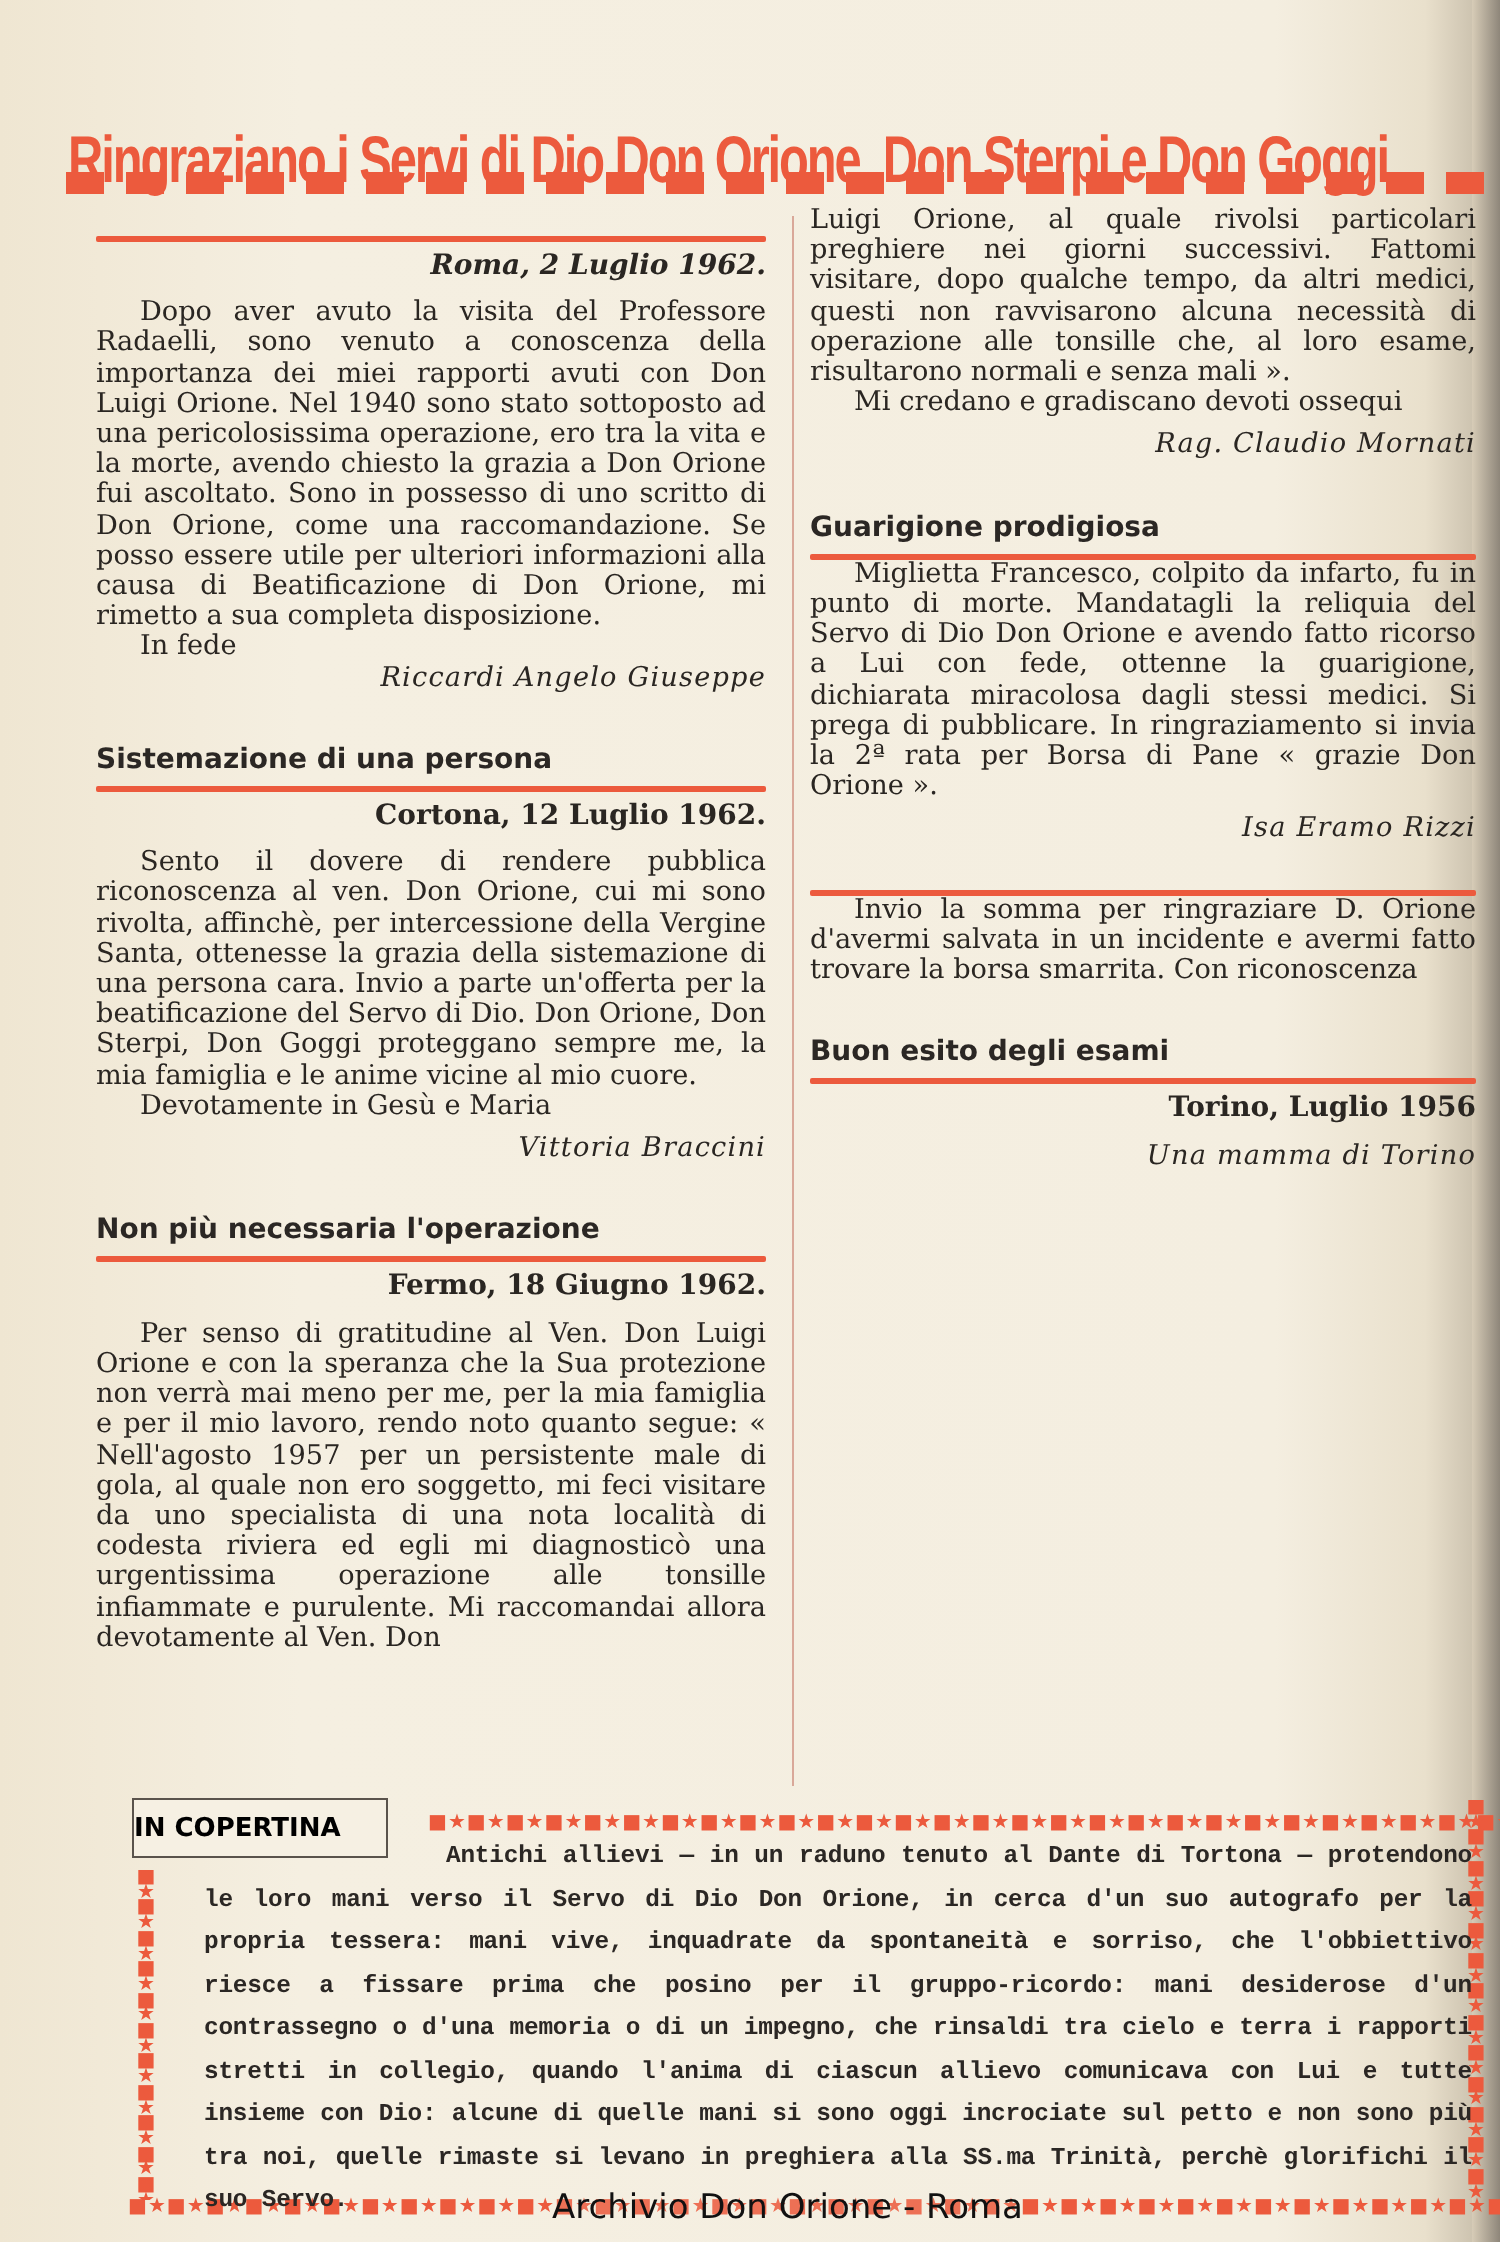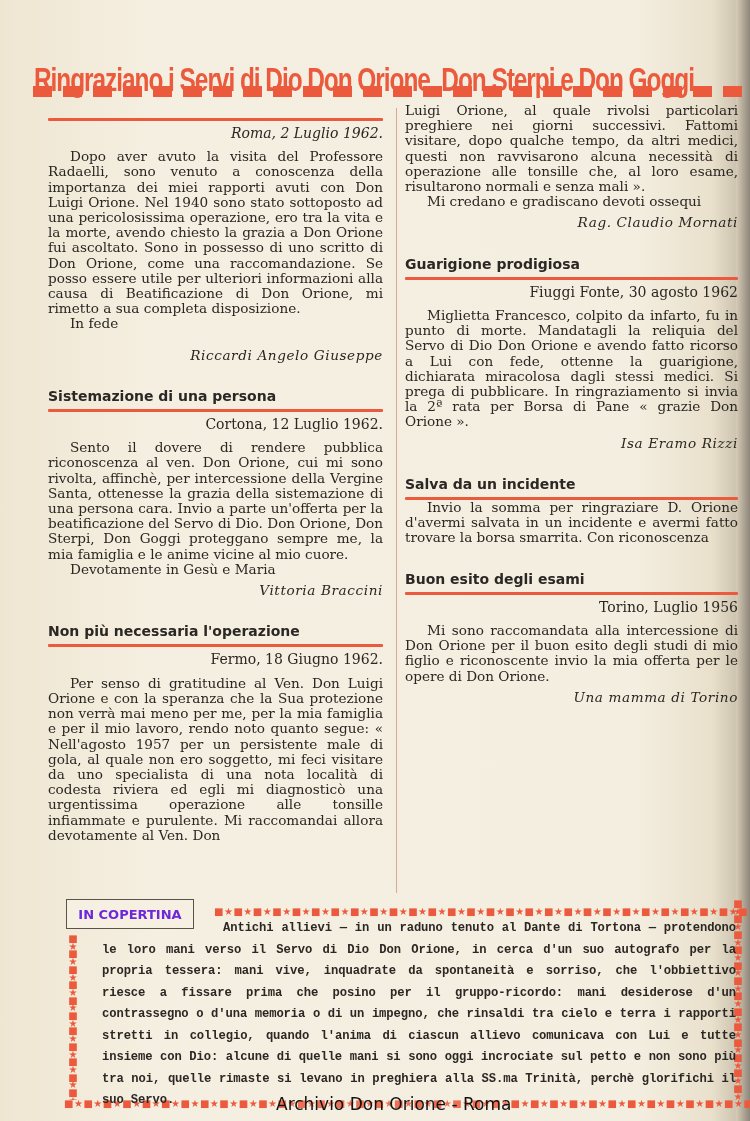--- a/index.html
+++ b/index.html
@@ -37,31 +37,31 @@
       background: #d9a899;
     }
     .col { position: absolute; font-size: 13.6px; line-height: 15.2px; }
     .col-left { left: 48px; top: 113px; width: 335px; }
     .col-right { left: 405px; top: 103px; width: 333px; }
     .section-title {
       font-family: "DejaVu Sans", sans-serif; font-weight: bold; font-size: 14px;
       color: #2b2724; margin: 0; padding-top: 4px;
     }
     .title-rule { height: 3px; background: #ec5a3d; margin: 5px 0 0 0; border-radius: 1px; }
-    .place-date { text-align: right; margin: 5px 0 8px 0; font-size: 14px; }
+    .place-date { text-align: right; margin: 5px 0 8px 0; font-size: 14px; font-weight: bold; }
     .italic { font-style: italic; }
     .para { text-align: justify; margin: 0; text-indent: 22px; hyphens: manual; }
     .indent-line { text-indent: 22px; margin: 0; }
     .signature { text-align: right; font-style: italic; margin: 6px 0 0 0; letter-spacing: 0.6px; }
     .article { margin-bottom: 22px; }
     .copertina-box {
       position: absolute; left: 66px; top: 899px; width: 128px; height: 30px;
       border: 1.5px solid #5a534c; box-sizing: border-box;
       font-family: "DejaVu Sans", sans-serif; font-weight: bold; font-size: 13px;
-      display: flex; align-items: center; justify-content: center; color: #6d28d9;
+      display: flex; align-items: center; justify-content: flex-start; color: #000000;
       background: #f6f0e3;
     }
     .stars-top, .stars-bottom {
       position: absolute; font-family: "DejaVu Sans", sans-serif; color: #ec5a3d;
       font-size: 10px; letter-spacing: 0.5px; white-space: nowrap; overflow: hidden;
     }
     .stars-top { left: 214px; top: 906px; width: 536px; }
     .stars-bottom { left: 64px; top: 1098px; width: 686px; }
     .stars-left, .stars-right {
       position: absolute; color: #ec5a3d; font-family: "DejaVu Sans", sans-serif;
@@ -116,21 +116,21 @@
     </div>
 
   <div class="col-divider"></div>
 
   <div class="col col-left">
     <div class="article">
       <div class="title-rule"></div>
       <p class="place-date italic">Roma, 2 Luglio 1962.</p>
       <p class="para">Dopo aver avuto la visita del Professore Radaelli, sono venuto a conoscenza della importanza dei miei rapporti avuti con Don Luigi Orione. Nel 1940 sono stato sottoposto ad una pericolosissima operazione, ero tra la vita e la morte, avendo chiesto la grazia a Don Orione fui ascoltato. Sono in possesso di uno scritto di Don Orione, come una raccomandazione. Se posso essere utile per ulteriori informazioni alla causa di Beatificazione di Don Orione, mi rimetto a sua completa disposizione.</p>
       <p class="indent-line">In fede</p>
-      <p class="signature" style="margin-top:16px">Riccardi Angelo Giuseppe</p>
+      <p class="signature" style="margin-top:0">Riccardi Angelo Giuseppe</p>
     </div>
 
     <div class="article">
       <h2 class="section-title">Sistemazione di una persona</h2>
       <div class="title-rule"></div>
       <p class="place-date">Cortona, 12 Luglio 1962.</p>
       <p class="para">Sento il dovere di rendere pubblica riconoscenza al ven. Don Orione, cui mi sono rivolta, affinchè, per intercessione della Vergine Santa, ottenesse la grazia della sistemazione di una persona cara. Invio a parte un'offerta per la beatificazione del Servo di Dio. Don Orione, Don Sterpi, Don Goggi proteggano sempre me, la mia famiglia e le anime vicine al mio cuore.</p>
       <p class="indent-line">Devotamente in Gesù e Maria</p>
       <p class="signature">Vittoria Braccini</p>
     </div>
@@ -146,36 +146,33 @@
   <div class="col col-right">
     <div class="article">
       <p class="para" style="text-indent:0">Luigi Orione, al quale rivolsi particolari preghiere nei giorni successivi. Fattomi visitare, dopo qualche tempo, da altri medici, questi non ravvisarono alcuna necessità di operazione alle tonsille che, al loro esame, risultarono normali e senza mali ».</p>
       <p class="indent-line">Mi credano e gradiscano devoti ossequi</p>
       <p class="signature">Rag. Claudio Mornati</p>
     </div>
 
     <div class="article">
       <h2 class="section-title">Guarigione prodigiosa</h2>
       <div class="title-rule"></div>
-      <p class="place-date">Fiuggi Fonte, 30 agosto 1962</p>
       <p class="para">Miglietta Francesco, colpito da infarto, fu in punto di morte. Mandatagli la reliquia del Servo di Dio Don Orione e avendo fatto ricorso a Lui con fede, ottenne la guarigione, dichiarata miracolosa dagli stessi medici. Si prega di pubblicare. In ringraziamento si invia la 2ª rata per Borsa di Pane « grazie Don Orione ».</p>
       <p class="signature">Isa Eramo Rizzi</p>
     </div>
 
     <div class="article">
-      <h2 class="section-title">Salva da un incidente</h2>
       <div class="title-rule"></div>
       <p class="para">Invio la somma per ringraziare D. Orione d'avermi salvata in un incidente e avermi fatto trovare la borsa smarrita. Con riconoscenza</p>
     </div>
 
     <div class="article">
       <h2 class="section-title">Buon esito degli esami</h2>
       <div class="title-rule"></div>
       <p class="place-date">Torino, Luglio 1956</p>
-      <p class="para">Mi sono raccomandata alla intercessione di Don Orione per il buon esito degli studi di mio figlio e riconoscente invio la mia offerta per le opere di Don Orione.</p>
       <p class="signature">Una mamma di Torino</p>
     </div>
   </div>
 
   <div class="copertina-box">
     <span>IN COPERTINA</span>
   </div>
   <div class="stars-top" id="starsTop">■★■★■★■★■★■★■★■★■★■★■★■★■★■★■★■★■★■★■★■★■★■★■★■★■★■★■★■★■★■★■★■★■★■★■★■★■★■★■★■★</div>
   <div class="stars-bottom" id="starsBottom">■★■★■★■★■★■★■★■★■★■★■★■★■★■★■★■★■★■★■★■★■★■★■★■★■★■★■★■★■★■★■★■★■★■★■★■★■★■★■★■★■★■★■★■★■★■★■★■★■★■★</div>
   <div class="stars-left" id="starsLeft">■<br>★<br>■<br>★<br>■<br>★<br>■<br>★<br>■<br>★<br>■<br>★<br>■<br>★<br>■<br>★<br>■<br>★<br>■<br>★<br>■<br>★<br></div>

